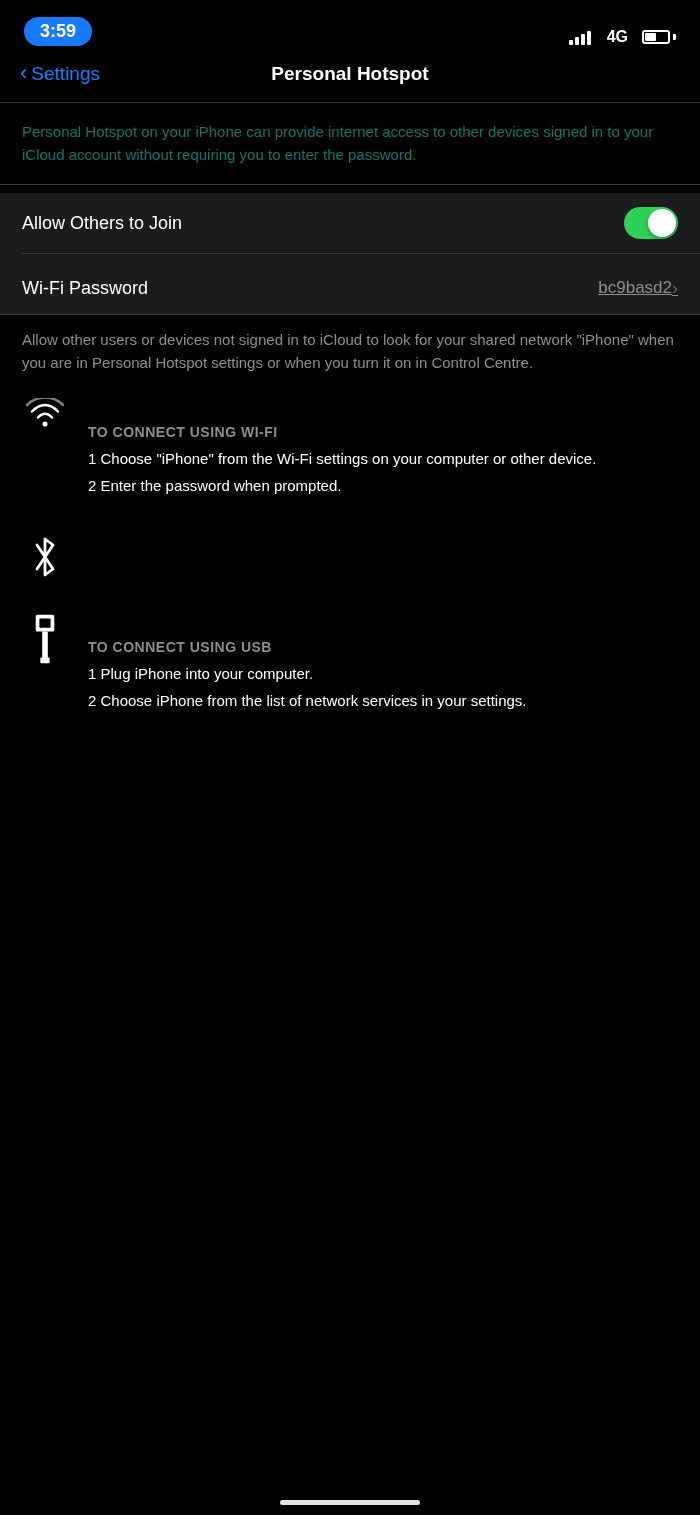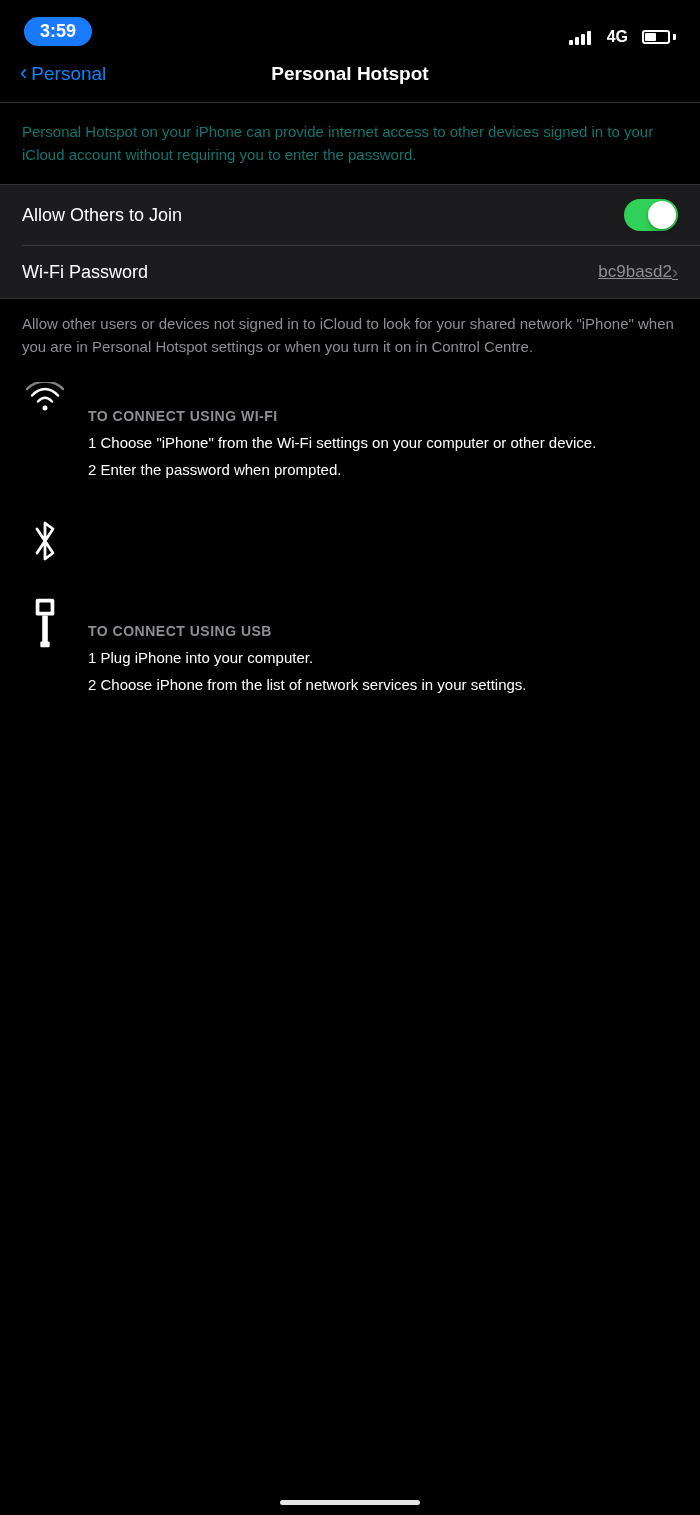--- a/index.html
+++ b/index.html
@@ -132,20 +132,21 @@
       background: #1c1c1e;
       margin: 0;
     }
 
     .settings-row {
       display: flex;
       align-items: center;
       justify-content: space-between;
       padding: 14px 22px;
       min-height: 52px;
+      margin-top: 8px;
     }
 
     .row-divider {
       height: 1px;
       background: #3a3a3c;
       margin-left: 22px;
     }
 
     .row-label {
       font-size: 18px;
@@ -276,21 +277,21 @@
         <div class="battery-fill"></div>
       </div>
       <div class="battery-tip"></div>
     </div>
   </div>
 </div>
 
 <div class="nav-bar">
   <div class="back-button">
     <span class="back-chevron">‹</span>
-    <span>Personal</span>
+    <span>Settings</span>
   </div>
   <span class="nav-title">Personal Hotspot</span>
 </div>
 
 <div class="divider"></div>
 
 <div class="description-block">
   <p class="description-text">Personal Hotspot on your iPhone can provide internet access to other devices signed in to your iCloud account without requiring you to enter the password.</p>
 </div>
 

